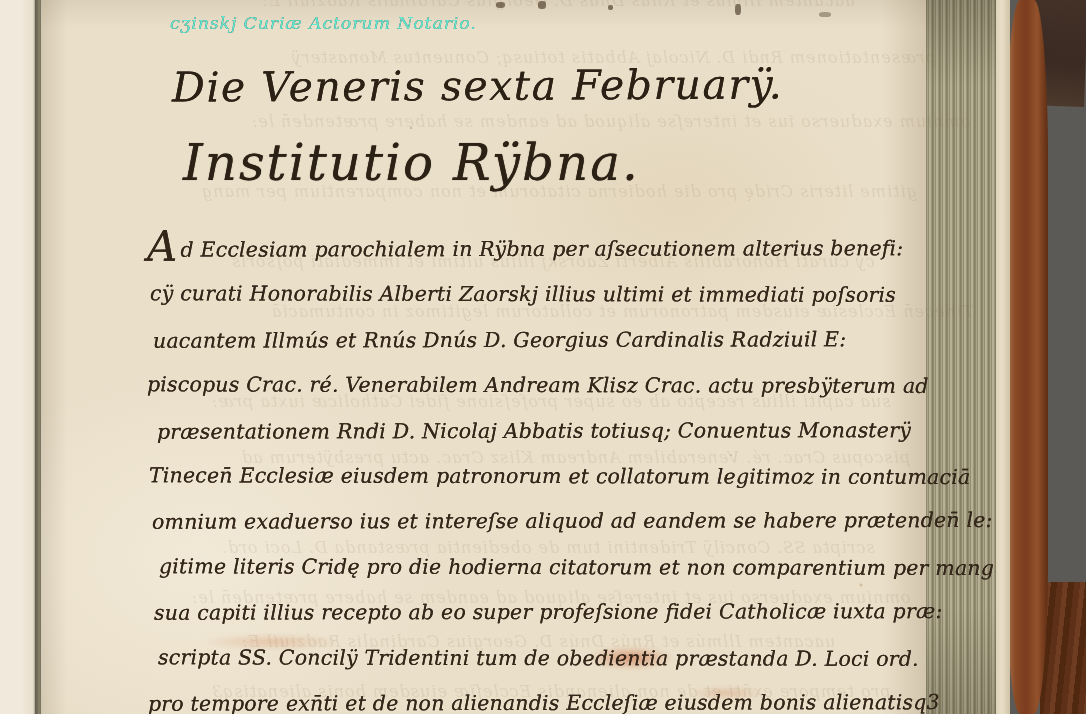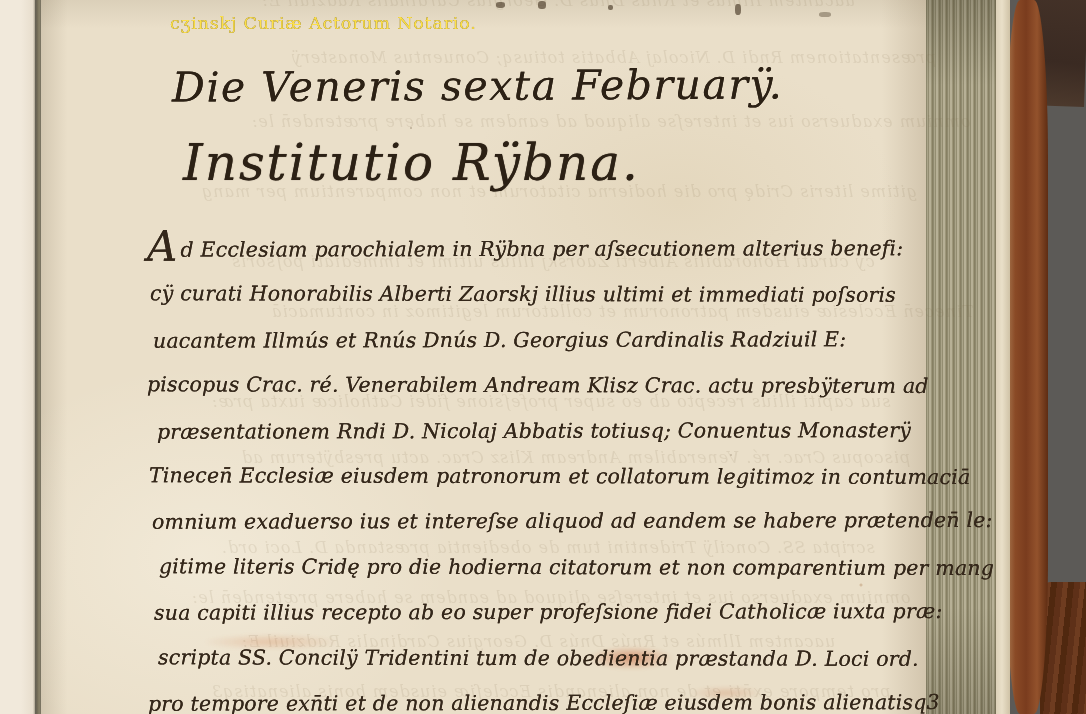--- a/index.html
+++ b/index.html
@@ -61,22 +61,22 @@
   .ghost{
     position:absolute;white-space:nowrap;font-style:italic;
     color:#7d6a49;opacity:.12;filter:blur(.7px);
     transform:scaleX(-1);font-size:16px;letter-spacing:1px;
   }
   .red-stain{position:absolute;filter:blur(1.5px);}
   .speck{position:absolute;background:#4a3b28;border-radius:40%;opacity:.65;}
   
   .content{position:absolute;inset:0;color:#33261a;}
   .header-note{
-    position:absolute;left:170px;top:13px;font-size:17.5px;
-    letter-spacing:.8px;white-space:nowrap;color:#fde047;
+    position:absolute;left:170px;top:13px;font-size:17.5px;font-style:italic;
+    letter-spacing:.8px;white-space:nowrap;color:#5eead4;
     text-shadow:0 0 .4px #392c1e;
   }
   .h1{
     position:absolute;left:172px;top:62px;font-size:41px;font-style:italic;
     letter-spacing:1.5px;white-space:nowrap;color:#2c2115;
     text-shadow:0 0 .6px #2c2115;transform:rotate(-.3deg);
   }
   .h2{
     position:absolute;left:183px;top:134px;font-size:50px;font-style:italic;
     letter-spacing:2px;white-space:nowrap;color:#2c2115;

